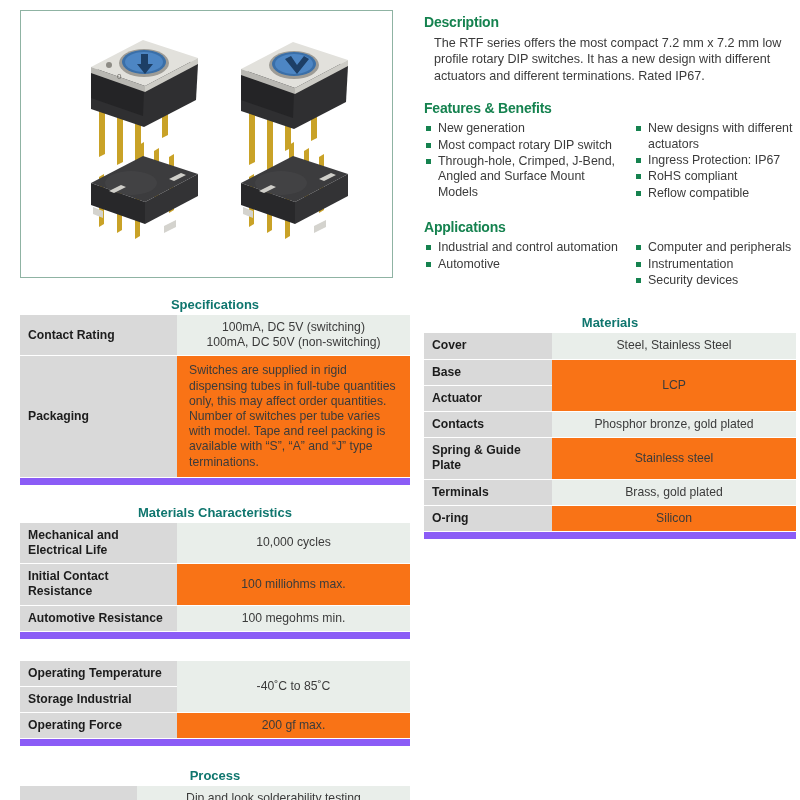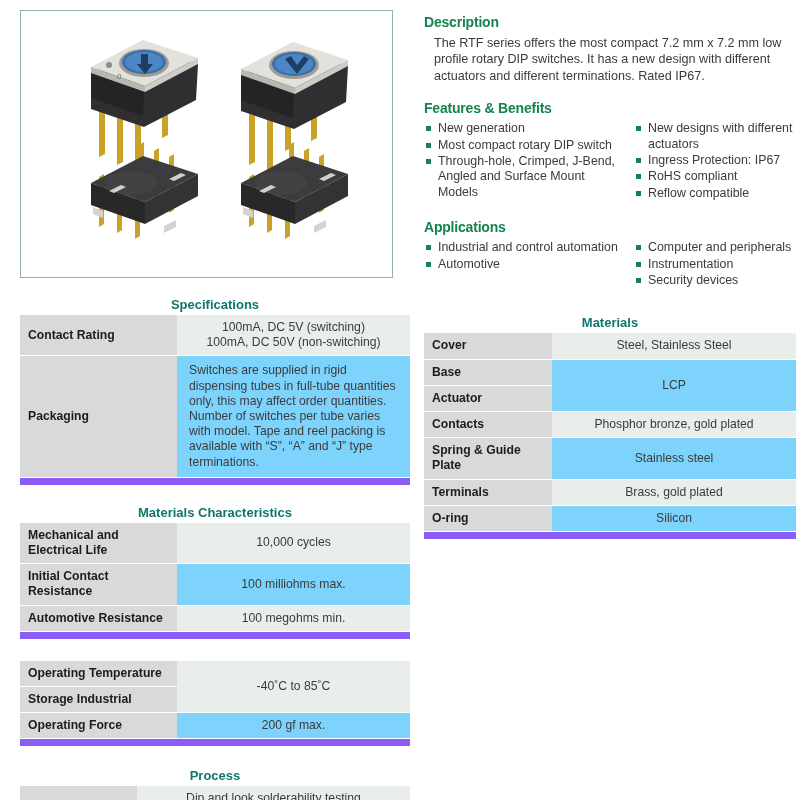--- a/index.html
+++ b/index.html
@@ -81,21 +81,21 @@
     border-bottom: 1px solid #ffffff;
     vertical-align: middle;
   }
   td.lbl {
     background: #d9d9d9;
     font-weight: bold;
     color: #1c1c1c;
     font-size: 11.6px;
     line-height: 14px;
   }
-  td.val       { background: #7dd3fc; text-align: center; }
+  td.val       { background: #f97316; text-align: center; }
   td.val.tint  { background: #e9eeea; }
   td.val.left  { text-align: left; padding: 7px 10px 7px 12px; }
   .tbl-wrap { border-bottom: 7px solid #8b5cf6; }
 
   
   .w-left  { width: 157px; }
   .w-proc  { width: 117px; }
   .w-mat   { width: 128px; }
 </style>
 </head>

